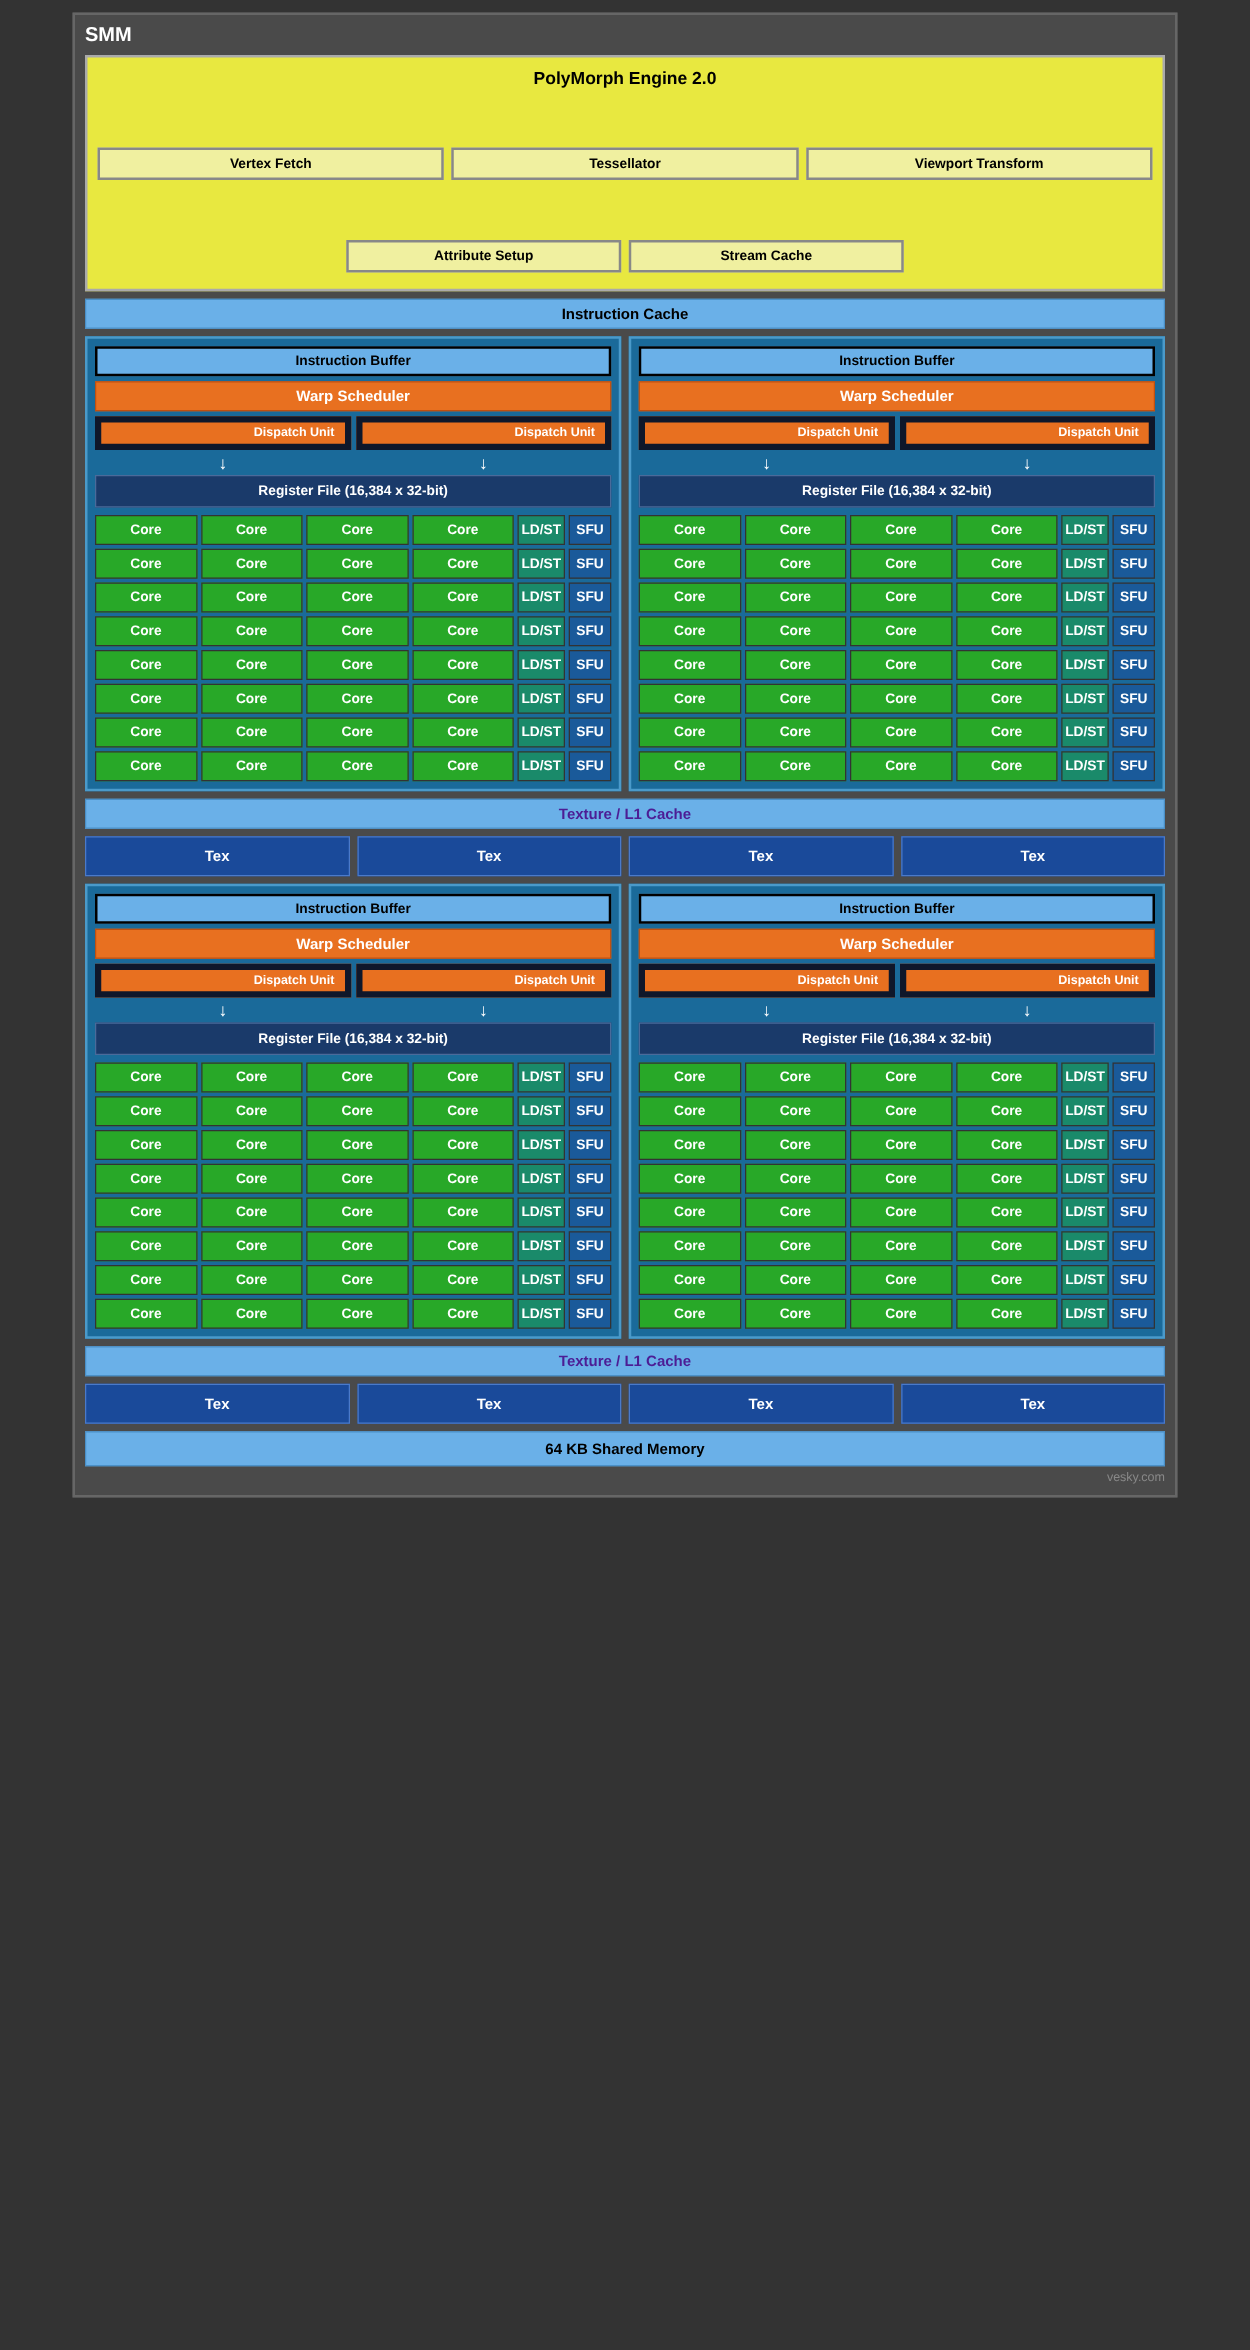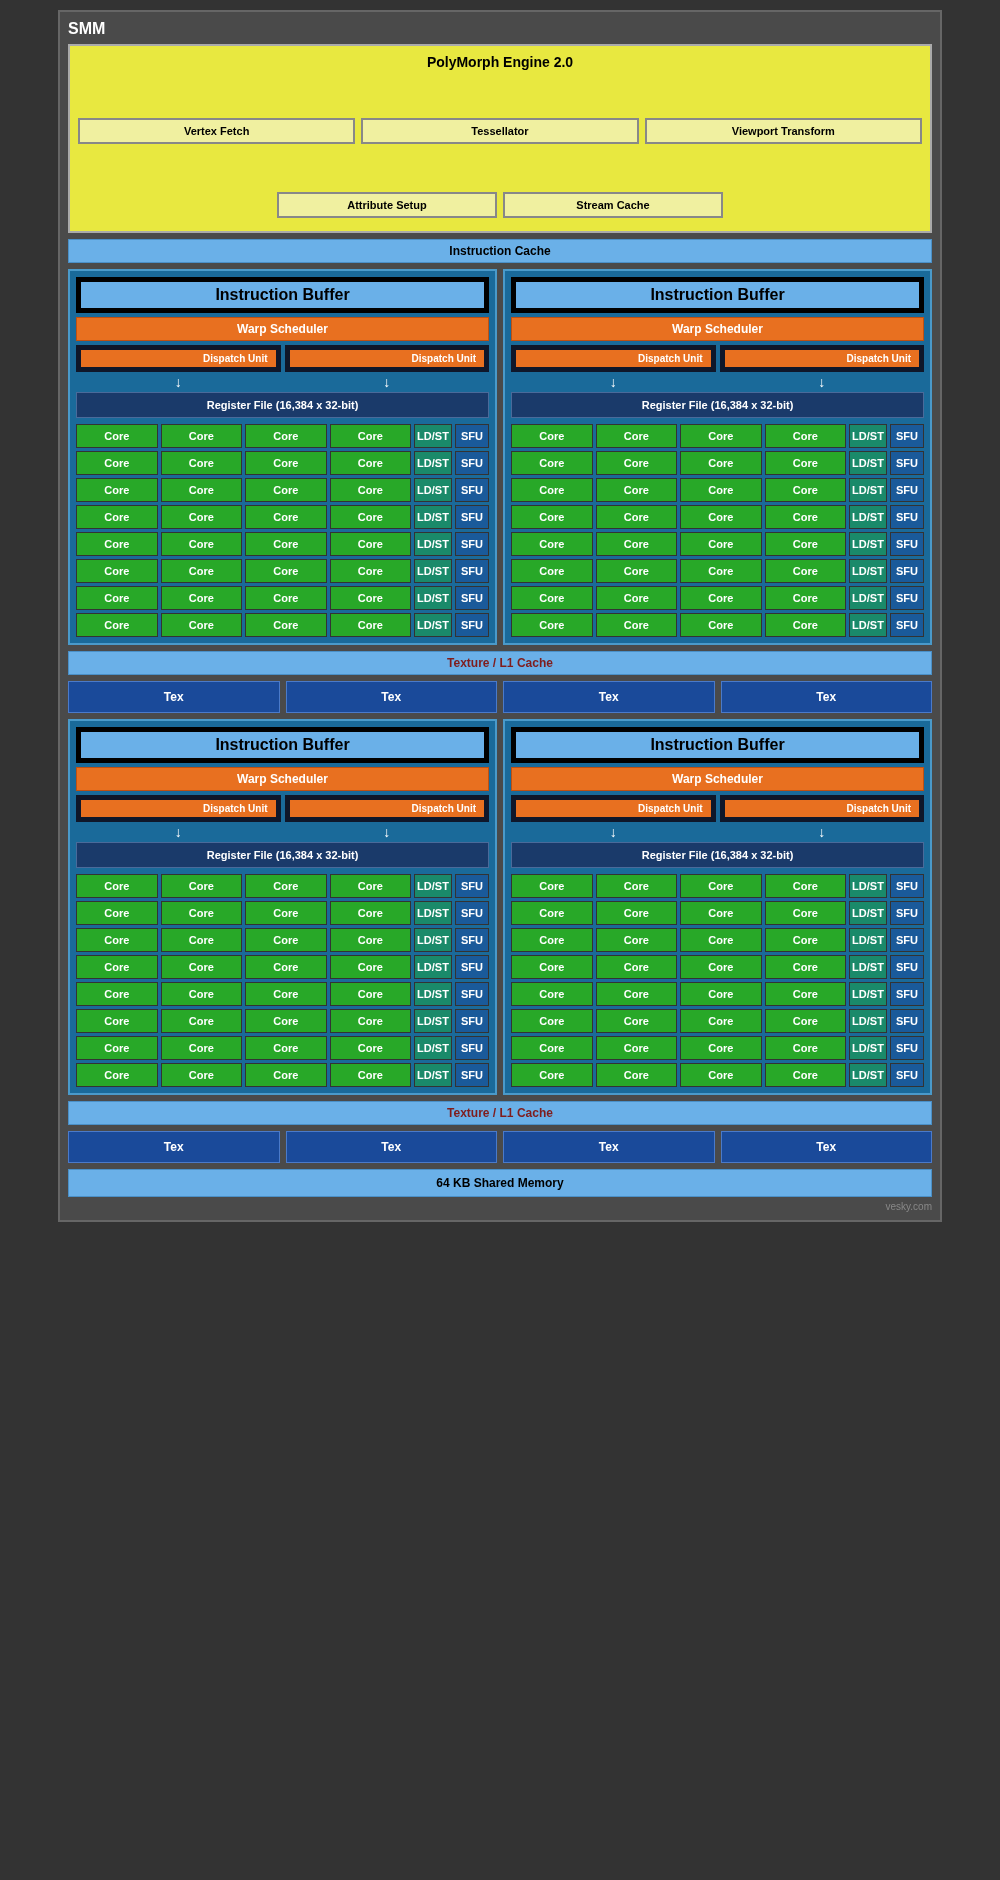--- a/index.html
+++ b/index.html
@@ -70,25 +70,25 @@
     .sm-block {
       flex: 1;
       background: #1a6a9a;
       border: 2px solid #4a9aCA;
       padding: 6px;
     }
     .instruction-buffer {
       background: #6ab0e8;
       text-align: center;
       font-weight: bold;
-      font-size: 16px;
+      font-size: 11px;
       color: #000;
       padding: 4px;
       margin-bottom: 4px;
-      border: 5px solid #000000;
+      border: 2px solid #000000;
     }
     .warp-scheduler {
       background: #e87020;
       text-align: center;
       font-weight: bold;
       font-size: 12px;
       color: #fff;
       padding: 4px;
       margin-bottom: 4px;
       border: 1px solid #c05010;
@@ -161,21 +161,21 @@
     .core-blue {
       background: #1a5a9a;
       color: #fff;
       flex: 0 0 34px;
     }
     .texture-cache-bar {
       background: #6ab0e8;
       border: 1px solid #4a90c8;
       text-align: center;
       padding: 4px;
-      color: #7f1d1d;
+      color: #4c1d95;
       font-weight: bold;
       font-size: 12px;
       margin-bottom: 6px;
     }
     .tex-row {
       display: flex;
       gap: 6px;
       margin-bottom: 6px;
     }
     .tex-box {

